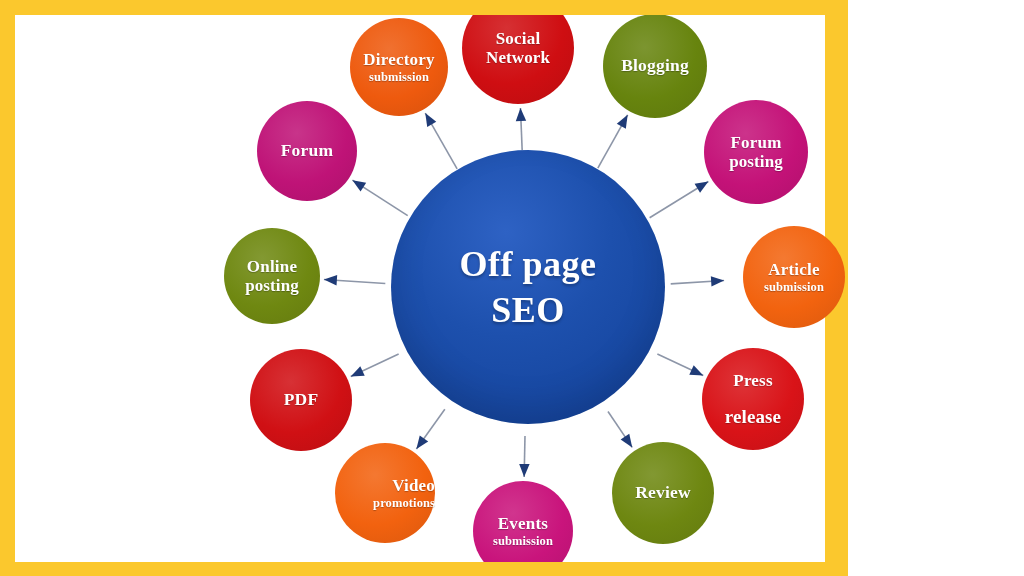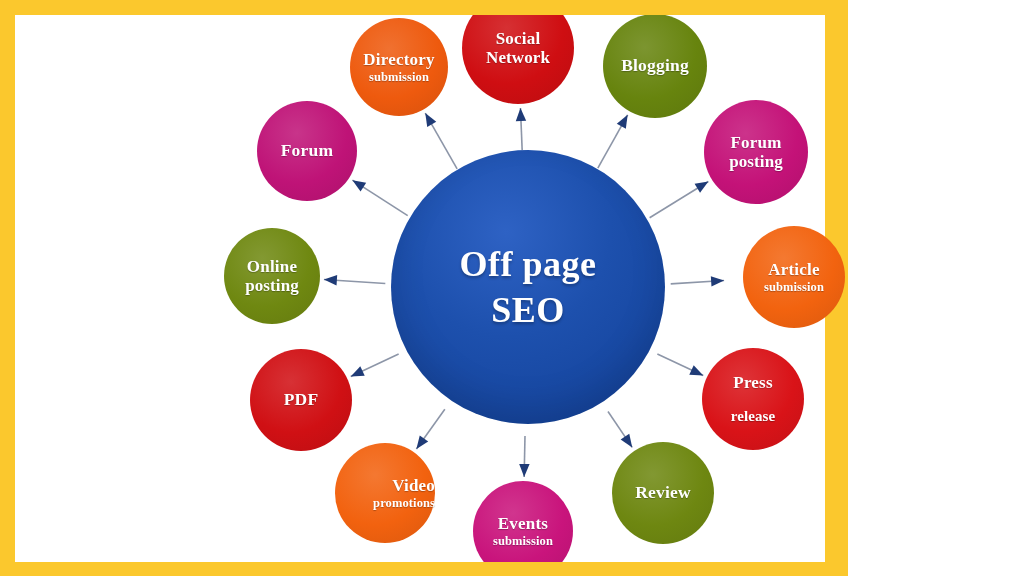--- a/index.html
+++ b/index.html
@@ -168,21 +168,21 @@
         </div>
         <div class="node" style="left: 728px; top: 211px; width: 102px; height: 102px; background: radial-gradient(circle at 40% 32%, rgb(244, 121, 49) 0%, rgb(242, 99, 15) 55%, rgb(218, 89, 14) 100%);">
           <div class="line1">Article</div>
           <div class="line2">submission</div>
         </div>
         <div class="node single" style="left: 235px; top: 334px; width: 102px; height: 102px; background: radial-gradient(circle at 40% 32%, rgb(215, 49, 53) 0%, rgb(208, 16, 20) 55%, rgb(187, 14, 18) 100%);">
           <div class="line1">PDF</div>
         </div>
         <div class="node" style="left: 687px; top: 333px; width: 102px; height: 102px; background: radial-gradient(circle at 40% 32%, rgb(222, 52, 56) 0%, rgb(217, 19, 24) 55%, rgb(195, 17, 22) 100%);">
           <div class="line1">Press</div>
-          <div class="line2" style="font-size: 15px; margin-top: 16px;">release</div>
+          <div class="line2" style="font-size: 19px; margin-top: 16px;">release</div>
         </div>
         <div class="node" style="left: 320px; top: 428px; width: 100px; height: 100px; background: radial-gradient(circle at 40% 32%, rgb(244, 120, 49) 0%, rgb(242, 98, 15) 55%, rgb(218, 88, 14) 100%); align-items: flex-end;">
           <div class="line1">Video</div>
           <div class="line2">promotions</div>
         </div>
         <div class="node single" style="left: 597px; top: 427px; width: 102px; height: 102px; background: radial-gradient(circle at 40% 32%, rgb(130, 152, 50) 0%, rgb(110, 135, 17) 55%, rgb(99, 122, 15) 100%);">
           <div class="line1">Review</div>
         </div>
         <div class="node" style="left: 458px; top: 466px; width: 100px; height: 100px; background: radial-gradient(circle at 40% 32%, rgb(209, 53, 142) 0%, rgb(201, 20, 124) 55%, rgb(181, 18, 112) 100%);">
           <div class="line1">Events</div>

